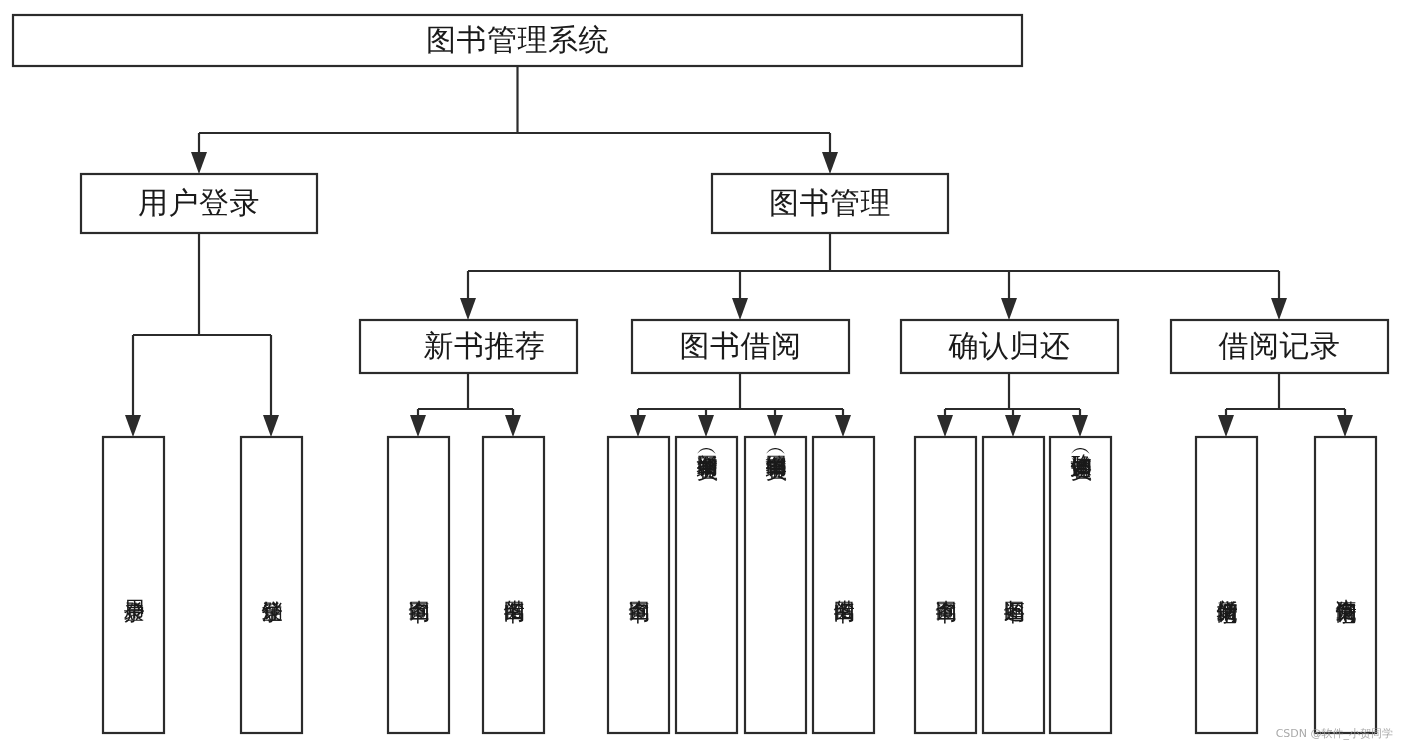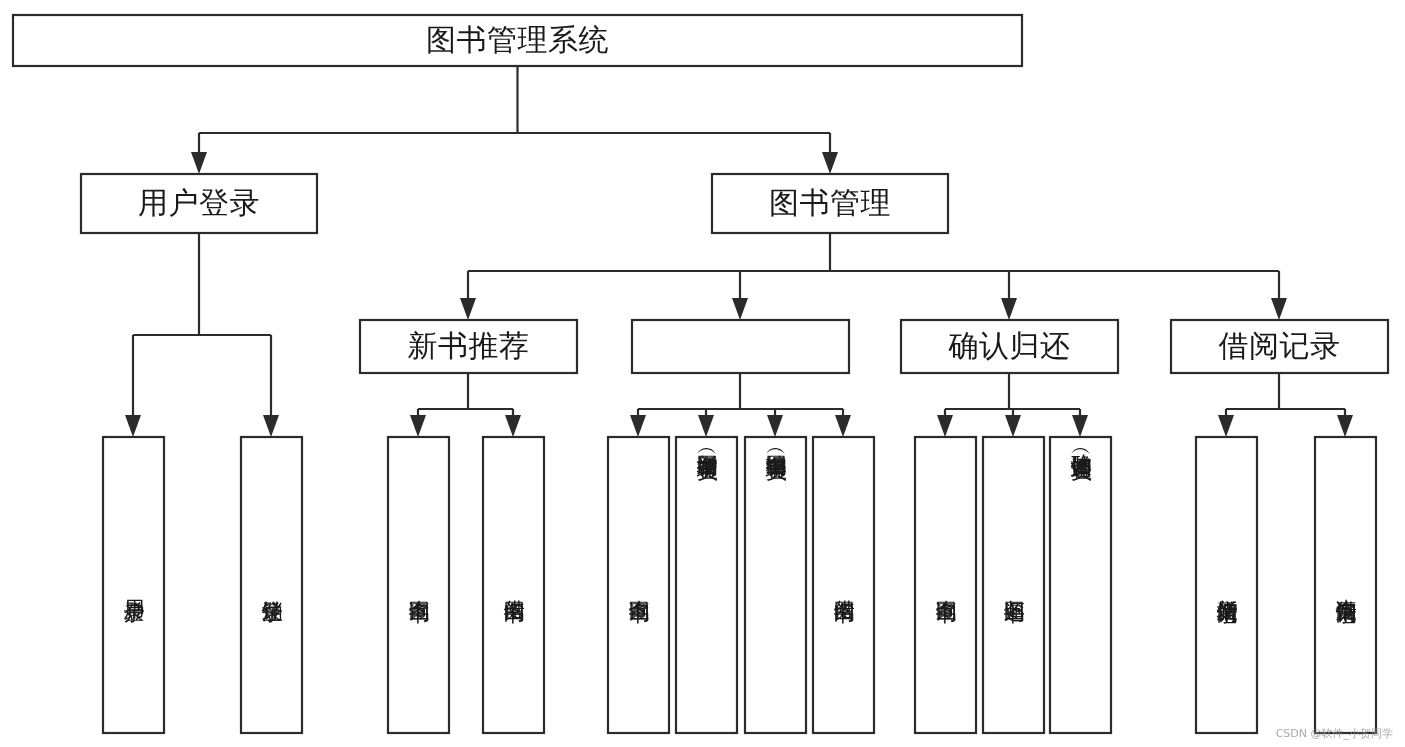--- a/index.html
+++ b/index.html
@@ -199,22 +199,25 @@
     <span class="hlabel-text">图书管理系统</span>
   </div>
 
   <div class="hlabel-wrap" style="left:81px; top:174px; width:236px; height:59px;">
     <span class="hlabel-text">用户登录</span>
   </div>
   <div class="hlabel-wrap" style="left:712px; top:174px; width:236px; height:59px;">
     <span class="hlabel-text">图书管理</span>
   </div>
 
-  <div class="hlabel-wrap" style="left:360px; top:320px; width:217px; height:53px;">
+  <div class="hlabel-wrap" style="left:360px; top:320px; width:217px; height:53px;padding-left:16px;">
     <span class="hlabel-text">新书推荐</span>
+  </div>
+  <div class="hlabel-wrap" style="left:632px; top:320px; width:217px; height:53px;">
+    <span class="hlabel-text">图书借阅</span>
   </div>
   <div class="hlabel-wrap" style="left:901px; top:320px; width:217px; height:53px;">
     <span class="hlabel-text">确认归还</span>
   </div>
   <div class="hlabel-wrap" style="left:1171px; top:320px; width:217px; height:53px;">
     <span class="hlabel-text">借阅记录</span>
   </div>
 
   <div class="vlabel-wrap" style="left:103px; top:437px; width:61px; height:296px;">
     <span class="vlabel-text">用户登录</span>

